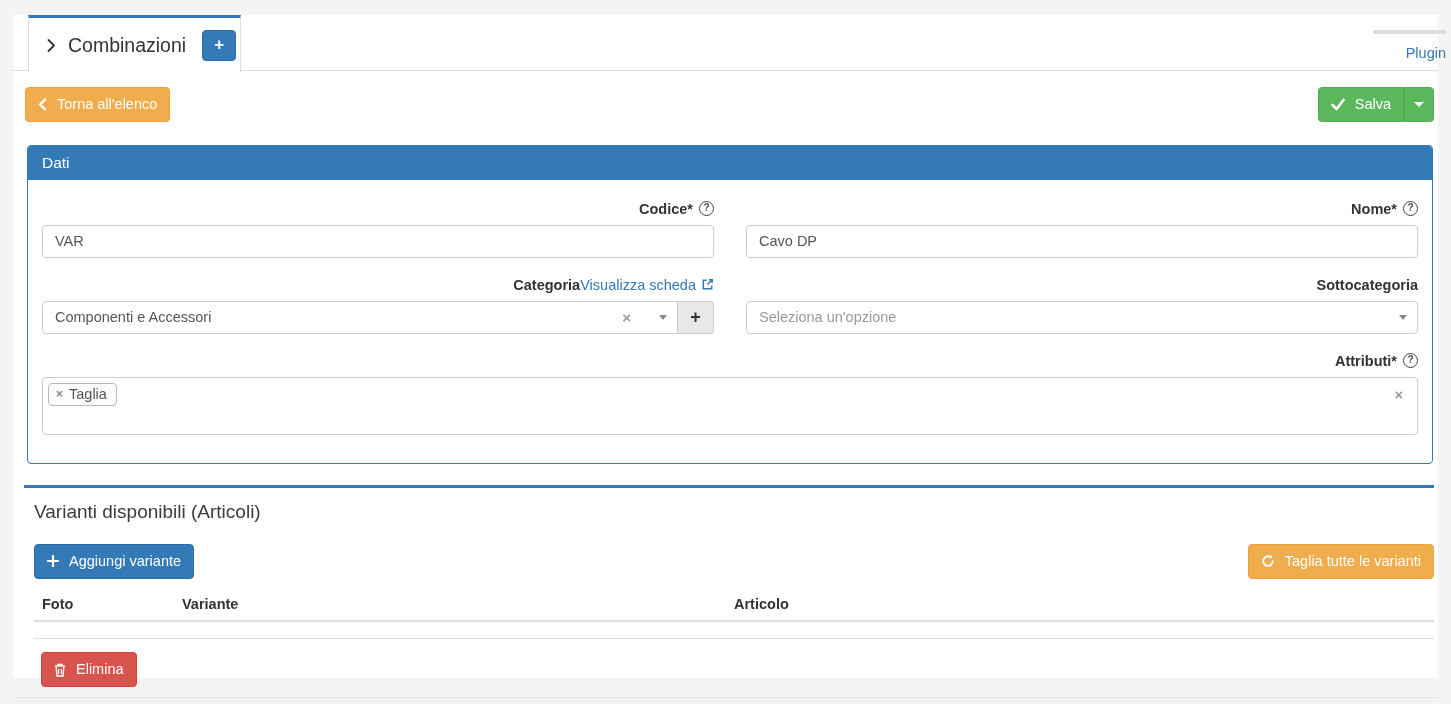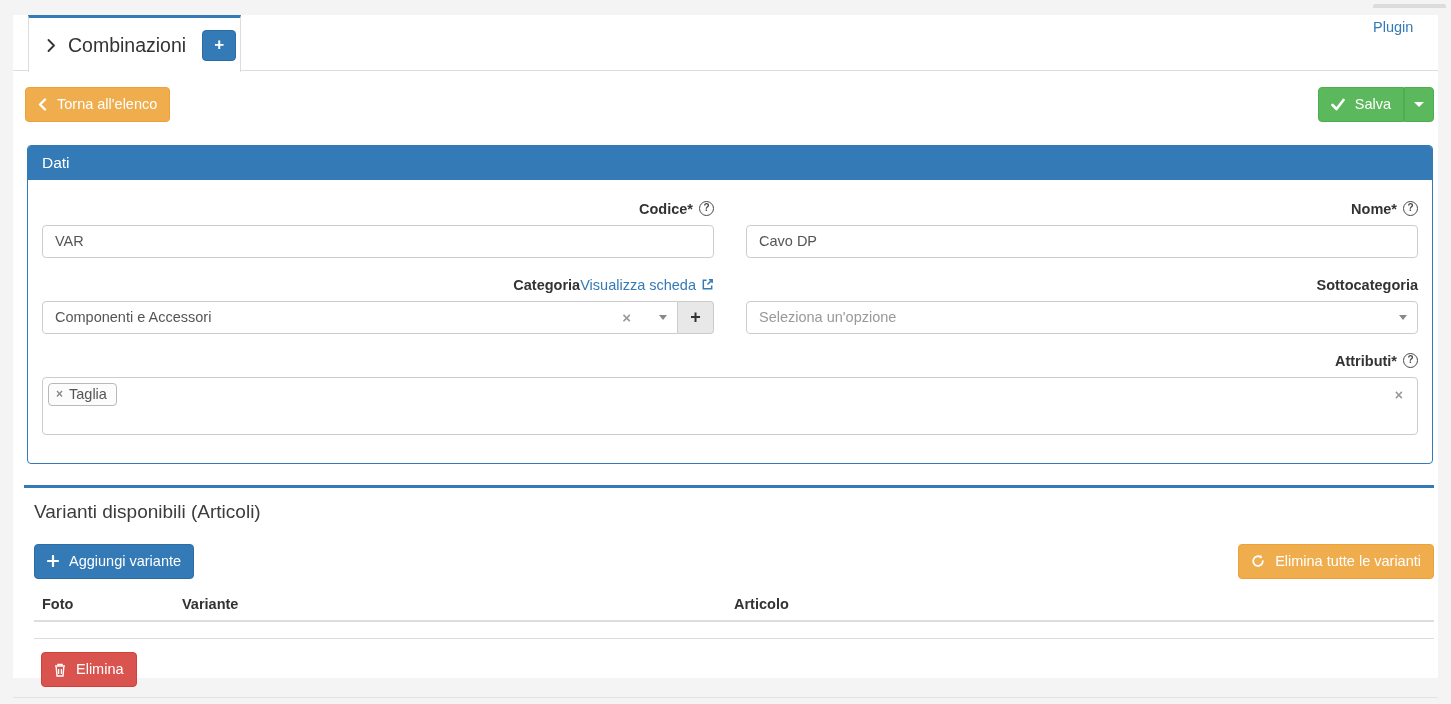--- a/index.html
+++ b/index.html
@@ -24,21 +24,21 @@
     border-top:3px solid #337ab7;
     border-left:1px solid #ddd; border-right:1px solid #ddd;
     display:flex; align-items:center; gap:12px; padding-left:17px;
   }
   .tab-title { font-size:19.5px; color:#333; white-space:nowrap; }
   .tab-add-btn {
     width:34px; height:31px; margin-left:4px;
     background:#337ab7; color:#fff; border:1px solid #2e6da4; border-radius:4px;
     font-size:17px; font-weight:bold; line-height:27px; text-align:center; cursor:pointer;
   }
-  .plugin-tab { position:absolute; left:1373px; top:4px; width:73px; text-align:left; }
+  .plugin-tab { position:absolute; left:1373px; top:30px; width:73px; text-align:right; }
   .plugin-bar { height:4px; background:#dcdcdc; border-radius:2px 2px 0 0; }
   .plugin-label { display:inline-block; margin-top:11px; color:#337ab7; font-size:14.5px; cursor:pointer; }
   
   .toolbar { display:flex; justify-content:space-between; align-items:flex-start; padding:16px 4px 0 12px; }
   .btn {
     display:inline-flex; align-items:center; gap:10px;
     font-size:14.5px; line-height:1.3; padding:7px 12px;
     border-radius:4px; border:1px solid transparent; cursor:pointer; color:#fff;
     font-family:"Liberation Sans", sans-serif; white-space:nowrap;
   }
@@ -271,21 +271,21 @@
           </span>
           <span>Aggiungi variante</span>
         </button>
         <button class="btn btn-warning">
           <span class="icon-svg">
             <svg width="14" height="14" viewBox="0 0 16 16">
                 <path d="M13.5 8 A5.5 5.5 0 1 1 11.6 3.9" stroke="#fff" stroke-width="2" fill="none" stroke-linecap="round"></path>
                 <path d="M11.8 0.8 L12 4.4 L8.5 4.2 Z" fill="#fff"></path>
               </svg>
           </span>
-          <span>Elimina tutte le varianti</span>
+          <span>Taglia tutte le varianti</span>
         </button>
       </div>
       <table class="vtable">
         <thead>
           <tr>
             <th class="col-foto">Foto</th>
             <th class="col-variante">Variante</th>
             <th>Articolo</th>
           </tr>
         </thead>

